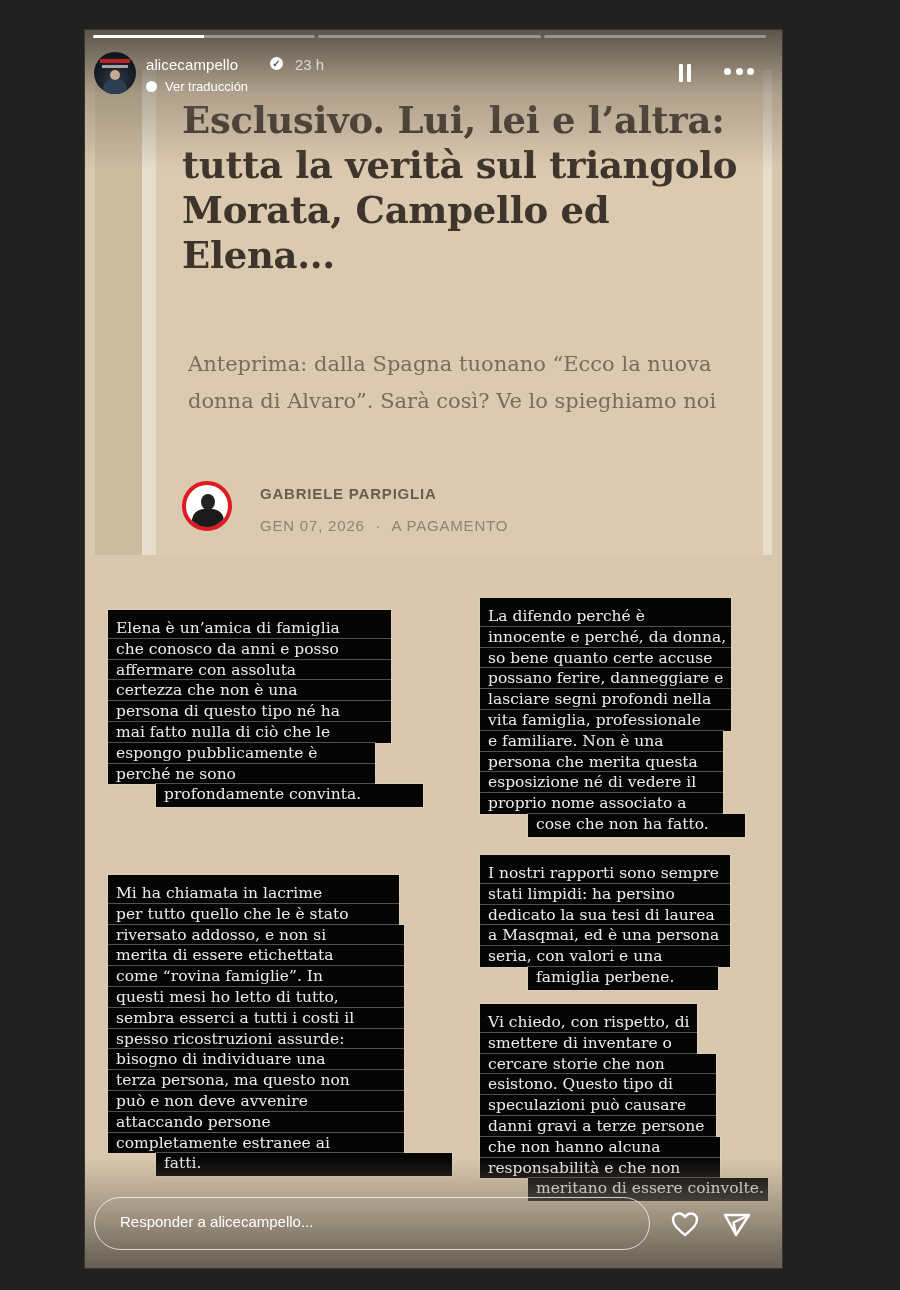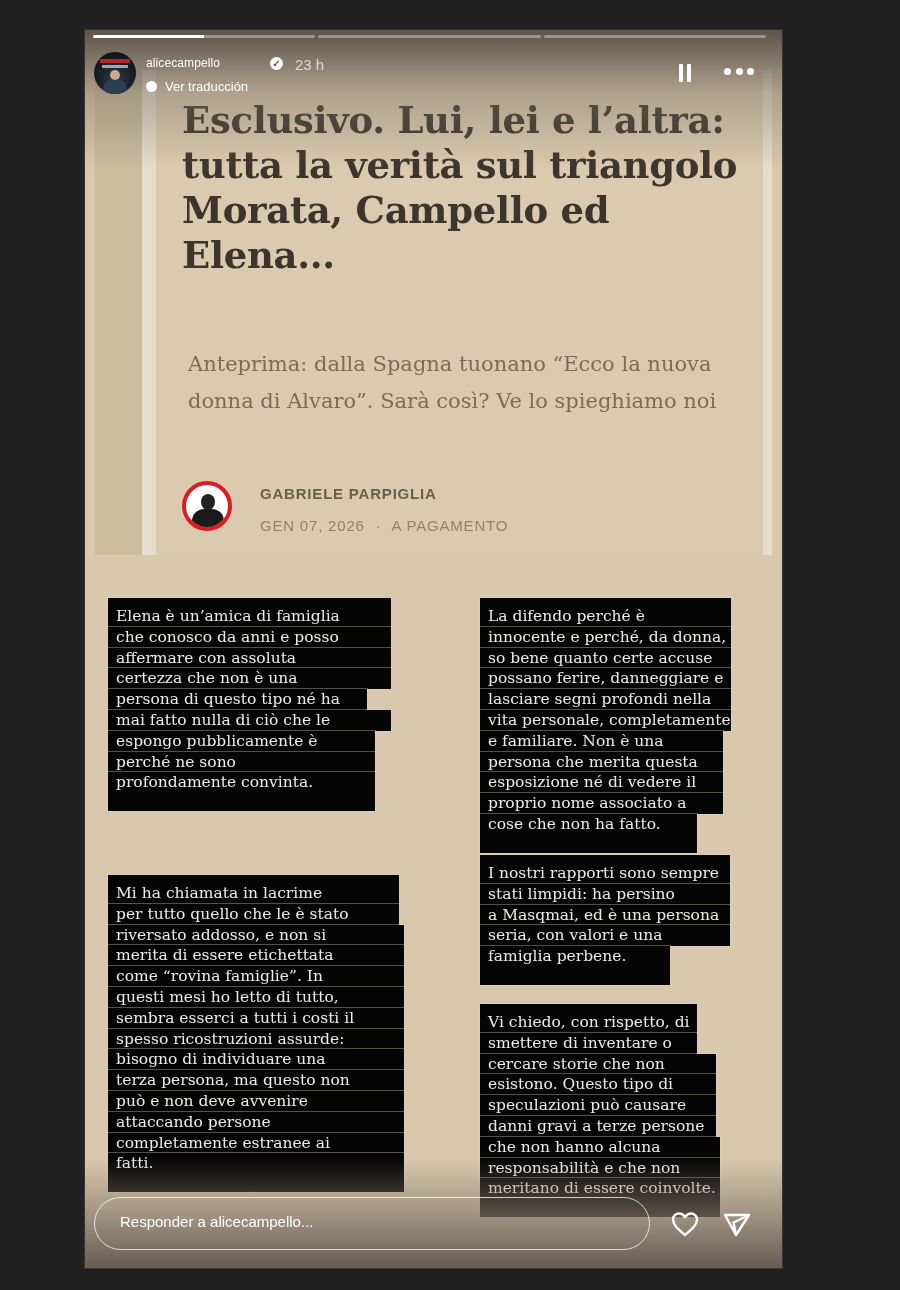--- a/index.html
+++ b/index.html
@@ -32,21 +32,21 @@
   .header { position:absolute; left:9px; top:22px; right:20px; height:46px; z-index:6; }
   .avatar {
     position:absolute; left:0; top:0; width:42px; height:42px; border-radius:50%;
     background:radial-gradient(circle at 50% 65%, #2c3a48 0%, #141a22 60%, #0b0d10 100%);
     overflow:hidden;
   }
   .avatar .band { position:absolute; left:6px; right:6px; top:7px; height:4px; background:#b22; }
   .avatar .band2 { position:absolute; left:8px; right:8px; top:13px; height:3px; background:#ddd; opacity:0.7; }
   .avatar .figure { position:absolute; left:16px; top:18px; width:10px; height:10px; border-radius:50%; background:#c9a98f; }
   .avatar .body { position:absolute; left:9px; top:27px; width:24px; height:18px; border-radius:10px 10px 0 0; background:#2c3e50; }
-  .username { position:absolute; left:52px; top:4px; color:#fff; font-size:12px; font-weight:400; letter-spacing:0.1px; }
+  .username { position:absolute; left:52px; top:4px; color:#fff; font-size:15px; font-weight:400; letter-spacing:0.1px; }
   .verified { position:absolute; left:176px; top:5px; width:13px; height:13px; border-radius:50%; background:#fff; color:#555; font-size:10px; line-height:13px; text-align:center; font-weight:bold; }
   .time { position:absolute; left:201px; top:4px; color:rgba(255,255,255,0.7); font-size:15px; }
   .translate { position:absolute; left:52px; top:27px; color:#fff; font-size:13px; }
   .translate .dot { display:inline-block; width:11px; height:11px; border-radius:50%; background:#fff; vertical-align:-1px; margin-right:8px; }
   .pause-btn { position:absolute; right:70px; top:12px; width:14px; height:18px; }
   .pause-btn i { position:absolute; top:0; width:4px; height:18px; background:#fff; border-radius:1px; }
   .pause-btn i:first-child { left:1px; } .pause-btn i:last-child { left:9px; }
   .more-btn { position:absolute; right:8px; top:15px; width:30px; height:10px; display:flex; justify-content:space-between; }
   .more-btn i { width:7px; height:7px; border-radius:50%; background:#fff; display:block; margin-top:1px; }
 
@@ -76,21 +76,21 @@
   .author-meta { position:absolute; left:104px; top:447px; font-size:15px; color:#8f8271; letter-spacing:0.8px; }
 
   
   .block { position:absolute; z-index:2; }
   .line {
     display:block; background:#050505; color:#ececec; white-space:nowrap;
     font-family:"DejaVu Serif", serif; font-size:15.5px; line-height:20.8px; padding:0 0 0 8px;
     box-sizing:border-box; box-shadow: 0 0 0 1px rgba(230,218,200,0.35);
   }
   .block .line:first-child { padding-top:8px; }
-  .block .line:last-child { padding-bottom:18px; }
+  .block .line:last-child { padding-bottom:2px;margin-left:48px; }
 
   
   .reply {
     position:absolute; left:9px; top:1167px; width:556px; height:53px;
     border:1.5px solid rgba(255,255,255,0.75); border-radius:27px; box-sizing:border-box; z-index:6;
   }
   .reply-input {
     position:absolute; left:25px; top:15px; width:500px; background:transparent; border:none; outline:none;
     color:#fff; font-size:15px; font-family:"Liberation Sans", sans-serif; padding:0;
   }
@@ -152,26 +152,26 @@
         <div class="head"></div>
     </div>
     <div class="author-name">GABRIELE PARPIGLIA</div>
     <div class="author-meta">
       <span>GEN 07, 2026</span>
       <span style="margin:0 6px">·</span>
       <span>A PAGAMENTO</span>
     </div>
   </div>
 
-  <div class="block" style="left:23px; top:568px;">
+  <div class="block" style="left:23px; top:580px;">
     <span class="line" style="width:283px">Elena è un’amica di famiglia</span>
     <span class="line" style="width:283px">che conosco da anni e posso</span>
     <span class="line" style="width:283px">affermare con assoluta</span>
     <span class="line" style="width:283px">certezza che non è una</span>
-    <span class="line" style="width:259px">persona di questo tipo né ha</span>
+    <span class="line" style="width:283px">persona di questo tipo né ha</span>
     <span class="line" style="width:283px">mai fatto nulla di ciò che le</span>
     <span class="line" style="width:267px">espongo pubblicamente è</span>
     <span class="line" style="width:267px">perché ne sono</span>
     <span class="line" style="width:267px">profondamente convinta.</span>
   </div>
 
   <div class="block" style="left:23px; top:845px;">
     <span class="line" style="width:291px">Mi ha chiamata in lacrime</span>
     <span class="line" style="width:291px">per tutto quello che le è stato</span>
     <span class="line" style="width:296px">riversato addosso, e non si</span>
@@ -187,31 +187,32 @@
     <span class="line" style="width:296px">completamente estranee ai</span>
     <span class="line" style="width:296px">fatti.</span>
   </div>
 
   <div class="block" style="left:395px; top:568px;">
     <span class="line" style="width:251px">La difendo perché è</span>
     <span class="line" style="width:251px">innocente e perché, da donna,</span>
     <span class="line" style="width:251px">so bene quanto certe accuse</span>
     <span class="line" style="width:251px">possano ferire, danneggiare e</span>
     <span class="line" style="width:251px">lasciare segni profondi nella</span>
-    <span class="line" style="width:251px">vita personale, completamente</span>
+    <span class="line" style="width:251px">vita famiglia, professionale</span>
     <span class="line" style="width:243px">e familiare. Non è una</span>
     <span class="line" style="width:243px">persona che merita questa</span>
     <span class="line" style="width:243px">esposizione né di vedere il</span>
     <span class="line" style="width:243px">proprio nome associato a</span>
     <span class="line" style="width:217px">cose che non ha fatto.</span>
   </div>
 
   <div class="block" style="left:395px; top:825px;text-decoration:underline;">
     <span class="line" style="width:250px">I nostri rapporti sono sempre</span>
     <span class="line" style="width:250px">stati limpidi: ha persino</span>
+    <span class="line" style="width:250px">dedicato la sua tesi di laurea</span>
     <span class="line" style="width:250px">a Masqmai, ed è una persona</span>
     <span class="line" style="width:250px">seria, con valori e una</span>
     <span class="line" style="width:190px">famiglia perbene.</span>
   </div>
 
   <div class="block" style="left:395px; top:974px;">
     <span class="line" style="width:217px">Vi chiedo, con rispetto, di</span>
     <span class="line" style="width:217px">smettere di inventare o</span>
     <span class="line" style="width:236px">cercare storie che non</span>
     <span class="line" style="width:236px">esistono. Questo tipo di</span>

